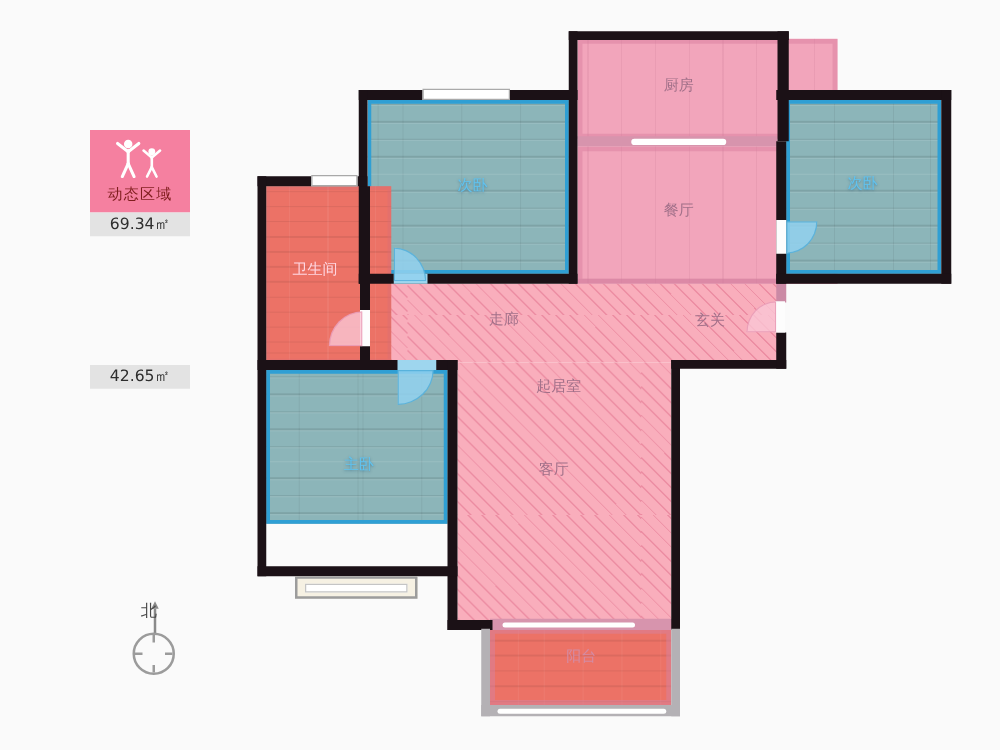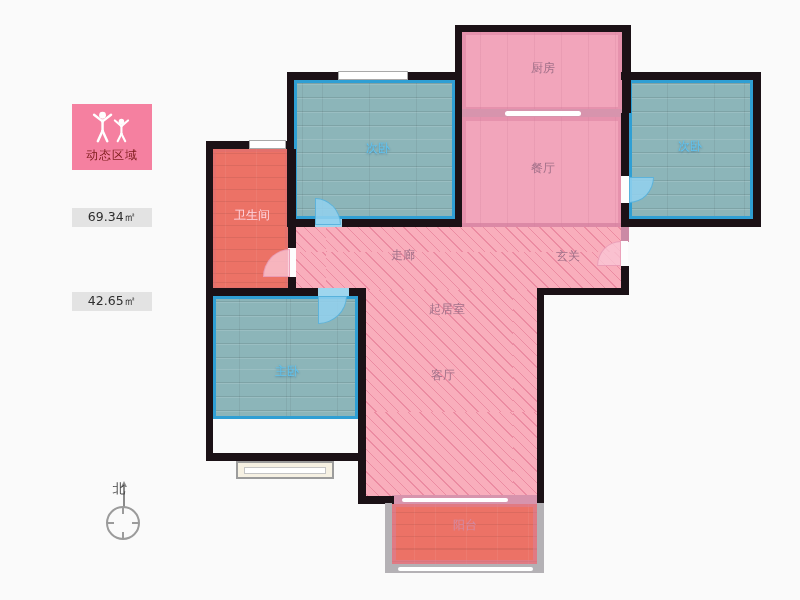--- a/index.html
+++ b/index.html
@@ -7,21 +7,21 @@
          font-family:"DejaVu Sans","Liberation Sans",sans-serif;}
   .abs{position:absolute;}
   .wall{position:absolute;background:#1b1116;}
   .teal-floor{position:absolute;background-color:#8cb5b9;
     background-image:
       repeating-linear-gradient(180deg, rgba(255,255,255,.12) 0 1px, transparent 1px 13px, rgba(0,0,0,.10) 13px 14px),
       repeating-linear-gradient(90deg, rgba(0,0,0,.06) 0 1px, transparent 1px 47px);
     box-shadow:inset 0 0 0 3px #2f9fd4;}
   .pink-floor{position:absolute;background-color:#f2a5bb;
     background-image:repeating-linear-gradient(90deg, rgba(120,40,70,.07) 0 1px, transparent 1px 27px);
-    box-shadow:inset 0 0 0 4px rgba(214,125,158,.45);}
+    box-shadow:inset 0 0 0 4px rgba(214,125,158,.45);padding-left:48px;}
   .hatch-floor{position:absolute;background-color:#f9aebc;
     background-image:repeating-linear-gradient(45deg, rgba(225,112,140,.55) 0 1px, transparent 1px 8px);}
   .red-floor{position:absolute;background-color:#ec7266;
     background-image:
       repeating-linear-gradient(180deg, rgba(0,0,0,.07) 0 1px, transparent 1px 12px),
       repeating-linear-gradient(90deg, rgba(255,255,255,.06) 0 1px, transparent 1px 31px);}
   .room-label{position:absolute;transform:translate(-50%,-50%);font-size:12px;line-height:1;white-space:nowrap;}
   .lbl-pink{color:#a17089;}
   .lbl-blue{color:#60c3f0;text-shadow:0 1px 2px rgba(20,80,120,.5);}
   .lbl-light{color:#ffd6e1;}
@@ -66,21 +66,21 @@
           <path d="M41 10 L34 16"></path>
         <path d="M34 15 L34 24"></path>
           <path d="M34 24 L30 32"></path>
           <path d="M34 24 L38 32"></path>
       </g>
       <circle cx="14" cy="4.5" r="3.6" fill="#ffffff"></circle>
       <circle cx="34" cy="11" r="2.9" fill="#ffffff"></circle>
     </svg>
     <div class="legend-label">动态区域</div>
   </div>
-  <div class="legend-strip" style="left:72px;top:170px;margin-top:38px;">
+  <div class="legend-strip" style="left:72px;top:170px;">
     <span>69.34㎡</span>
   </div>
 
   <div class="legend-strip" style="left:72px;top:292px;">
     <span>42.65㎡</span>
   </div>
 
   <div class="pink-floor" style="left:462px;top:31px;width:160px;height:80px;background-position:-462px -31px;">
     <span class="room-label lbl-pink" style="left:81px;top:37px;">厨房</span>
   </div>
@@ -104,21 +104,21 @@
   </div>
 
   <div class="teal-floor" style="left:629px;top:80px;width:124px;height:139px;background-position:-629px -80px;">
     <span class="room-label lbl-blue" style="left:61px;top:66px;">次卧</span>
   </div>
 
   <div class="teal-floor" style="left:213px;top:296px;width:145px;height:123px;background-position:-213px -296px;">
     <span class="room-label lbl-blue" style="left:74px;top:75px;">主卧</span>
   </div>
 
-  <div class="red-floor" style="left:213px;top:149px;width:75px;height:141px;background-position:-213px -149px;box-shadow:inset 0 0 0 3px rgba(214,110,120,.35);">
+  <div class="red-floor" style="left:213px;top:149px;width:75px;height:141px;background-position:-213px -149px;box-shadow:inset 0 0 0 3px rgba(214,110,120,.35);padding-left:25px;">
     <span class="room-label lbl-light" style="left:39px;top:66px;">卫生间</span>
   </div>
 
   <div class="red-floor" style="left:392px;top:503px;width:145px;height:61px;background-position:-392px -503px;box-shadow:inset 0 0 0 4px rgba(213,130,160,.5);">
     <span class="room-label lbl-balcony" style="left:73px;top:22px;">阳台</span>
   </div>
 
   <div class="mauve" style="left:462px;top:109px;width:160px;height:8px;"></div>
   <div class="pill" style="left:505px;top:111px;width:76px;height:4.5px;"></div>
   <div class="abs" style="left:462px;top:223px;width:160px;height:4px;background:rgba(211,130,160,.55);"></div>

